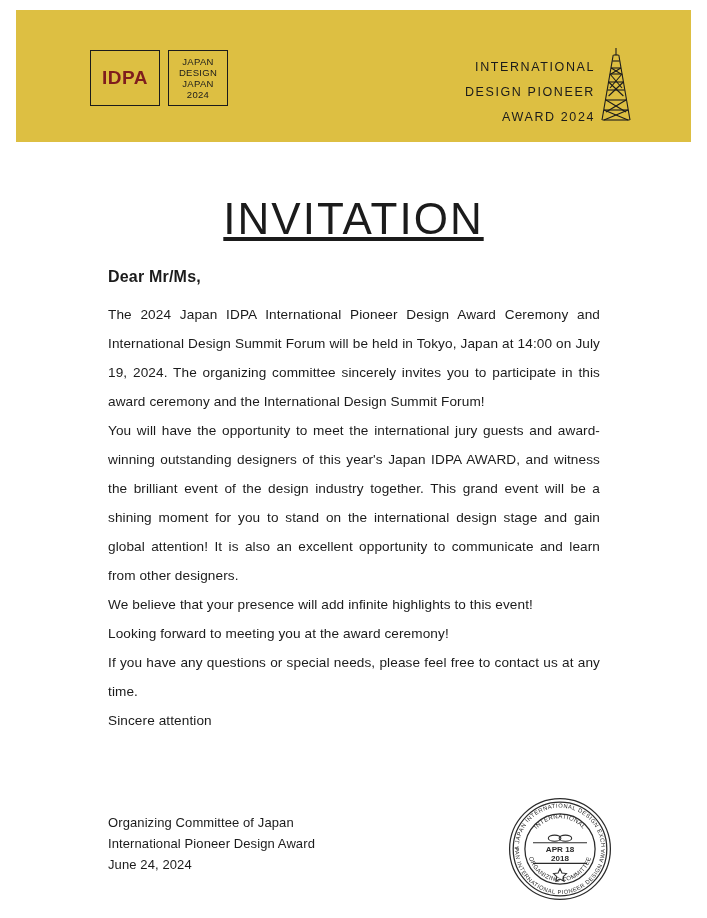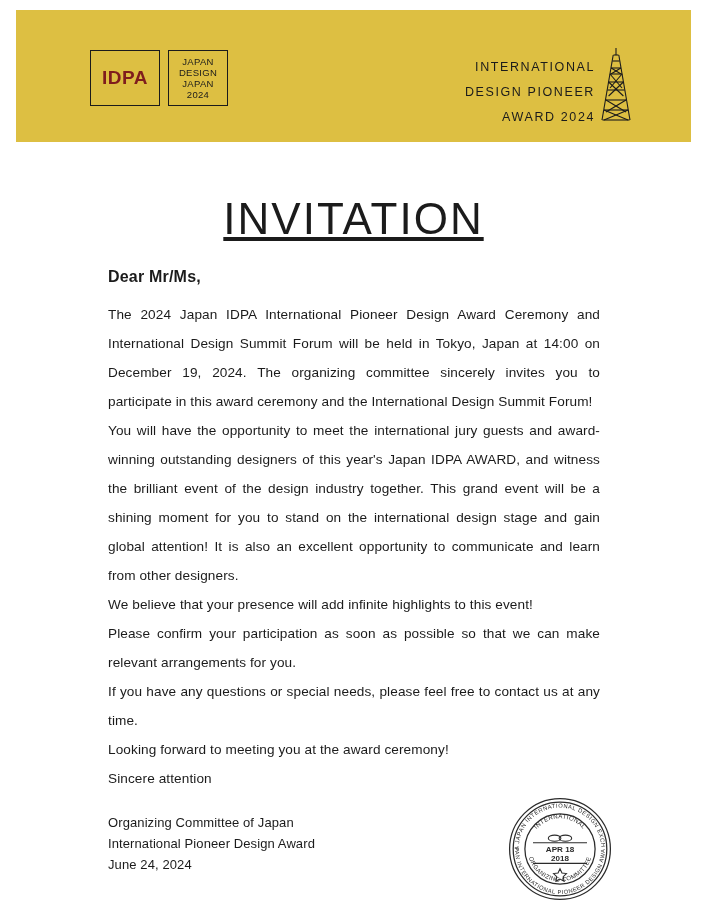--- a/index.html
+++ b/index.html
@@ -196,26 +196,25 @@
       <path d="M5 62 L29 72"></path>
       <path d="M29 62 L5 72"></path>
     </g>
   </svg>
 </div>
 
 <div class="title">INVITATION</div>
 
 <div class="letter">
   <p class="salutation">Dear Mr/Ms,</p>
-  <p class="para">The 2024 Japan IDPA International Pioneer Design Award Ceremony and International Design Summit Forum will be held in Tokyo, Japan at 14:00 on December 19, 2024. The organizing committee sincerely invites you to participate in this award ceremony and the International Design Summit Forum!</p>
+  <p class="para">The 2024 Japan IDPA International Pioneer Design Award Ceremony and International Design Summit Forum will be held in Tokyo, Japan at 14:00 on July 19, 2024. The organizing committee sincerely invites you to participate in this award ceremony and the International Design Summit Forum!</p>
   <p class="para">You will have the opportunity to meet the international jury guests and award-winning outstanding designers of this year's Japan IDPA AWARD, and witness the brilliant event of the design industry together. This grand event will be a shining moment for you to stand on the international design stage and gain global attention! It is also an excellent opportunity to communicate and learn from other designers.</p>
   <p class="para last-left">We believe that your presence will add infinite highlights to this event!</p>
-  <p class="para">Please confirm your participation as soon as possible so that we can make relevant arrangements for you.</p>
+  <p class="para last-left">Looking forward to meeting you at the award ceremony!</p>
   <p class="para">If you have any questions or special needs, please feel free to contact us at any time.</p>
-  <p class="para last-left">Looking forward to meeting you at the award ceremony!</p>
   <p class="para last-left">Sincere attention</p>
 </div>
 
 <div class="signature">
   <div>Organizing Committee of Japan</div>
   <div>International Pioneer Design Award</div>
   <div>June 24, 2024</div>
 </div>
 
 <svg class="stamp" viewBox="0 0 120 120">

